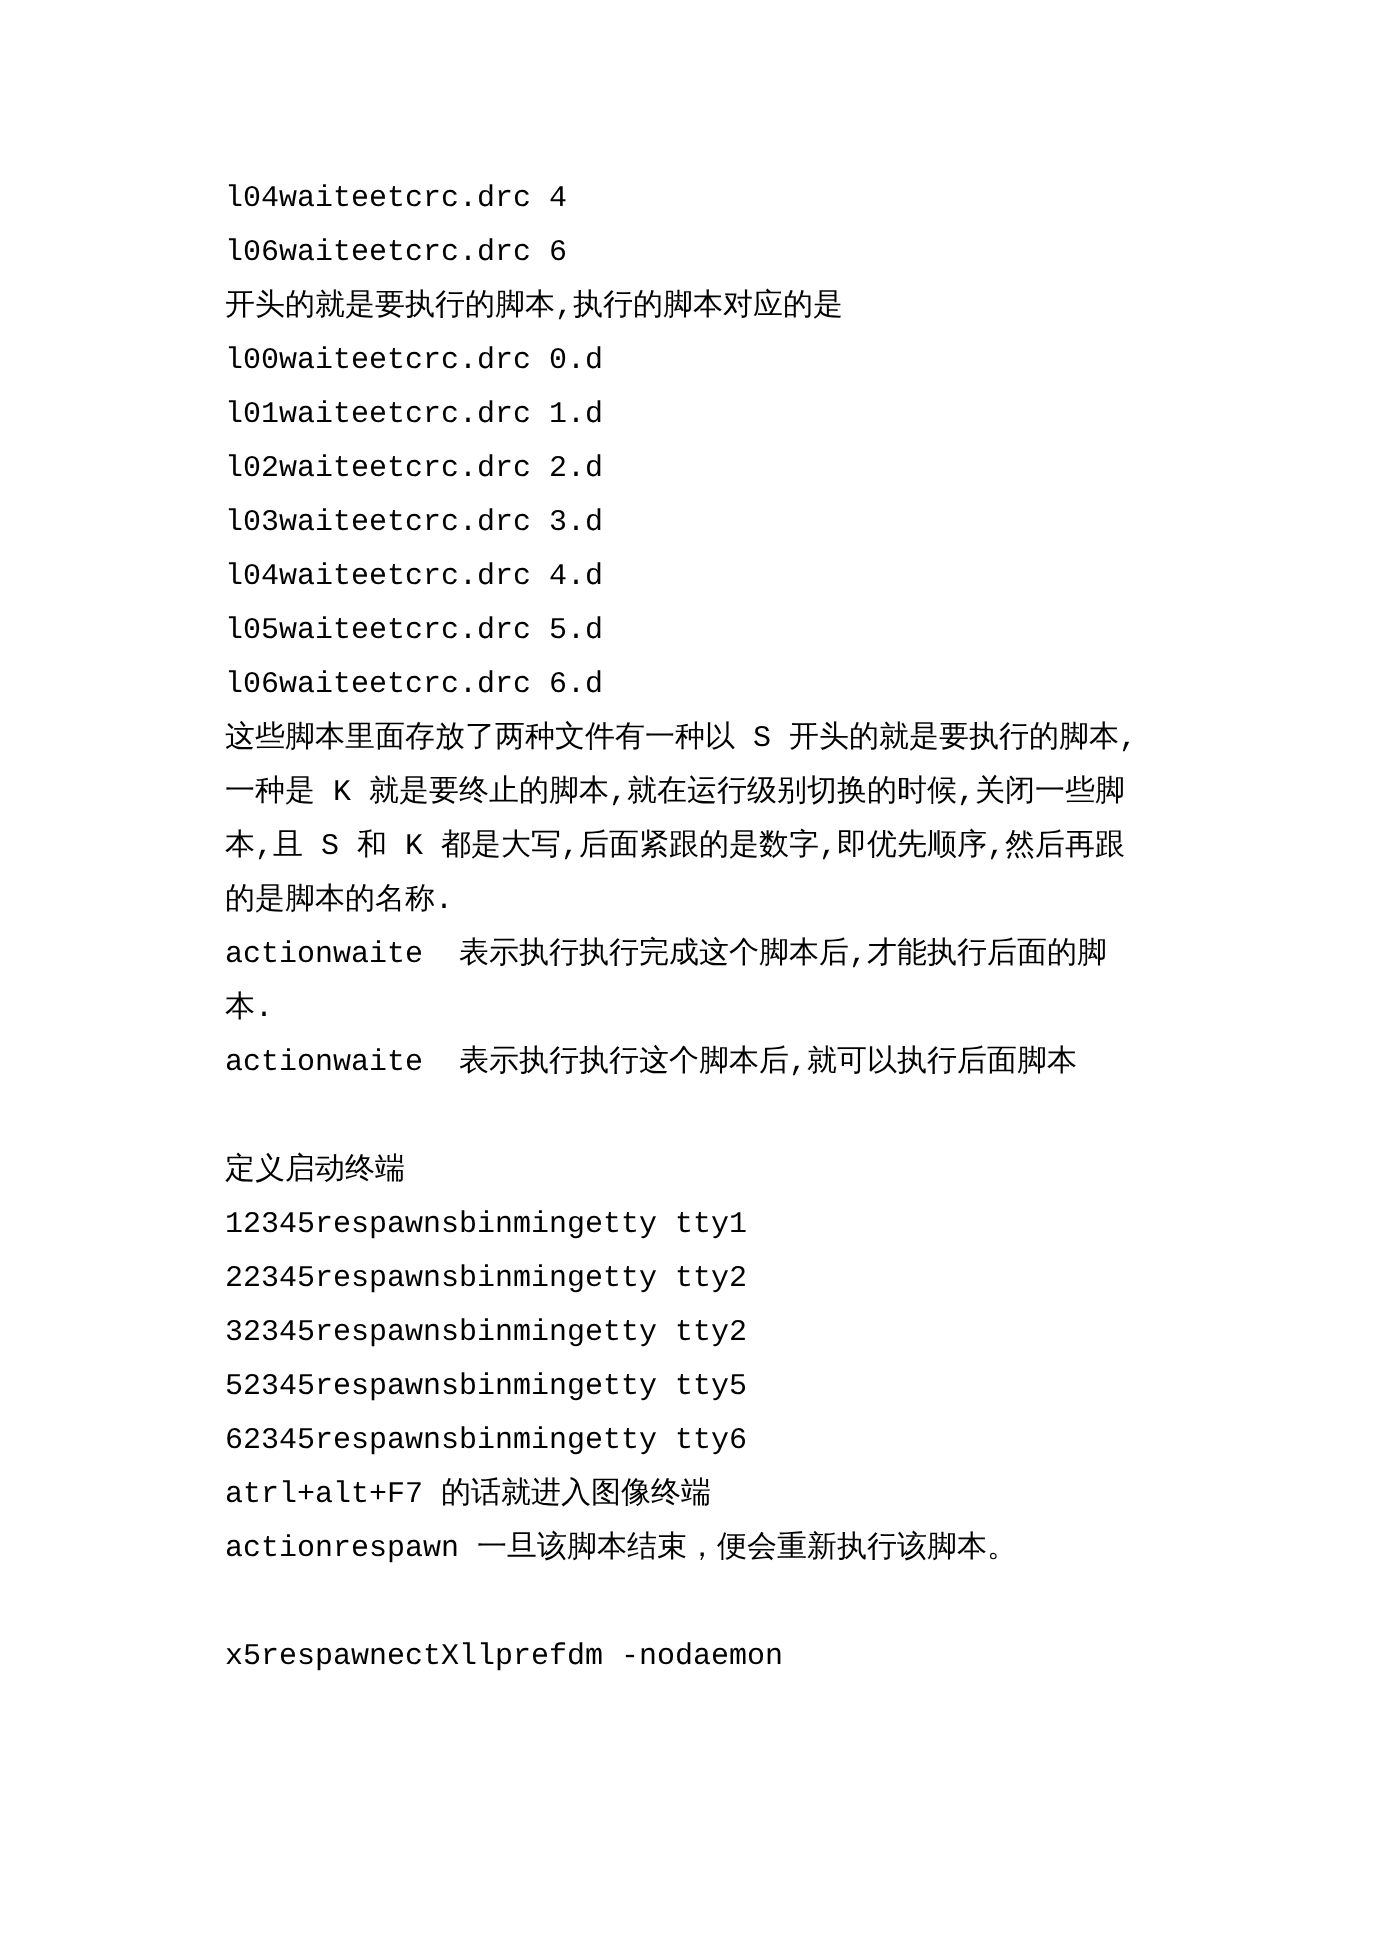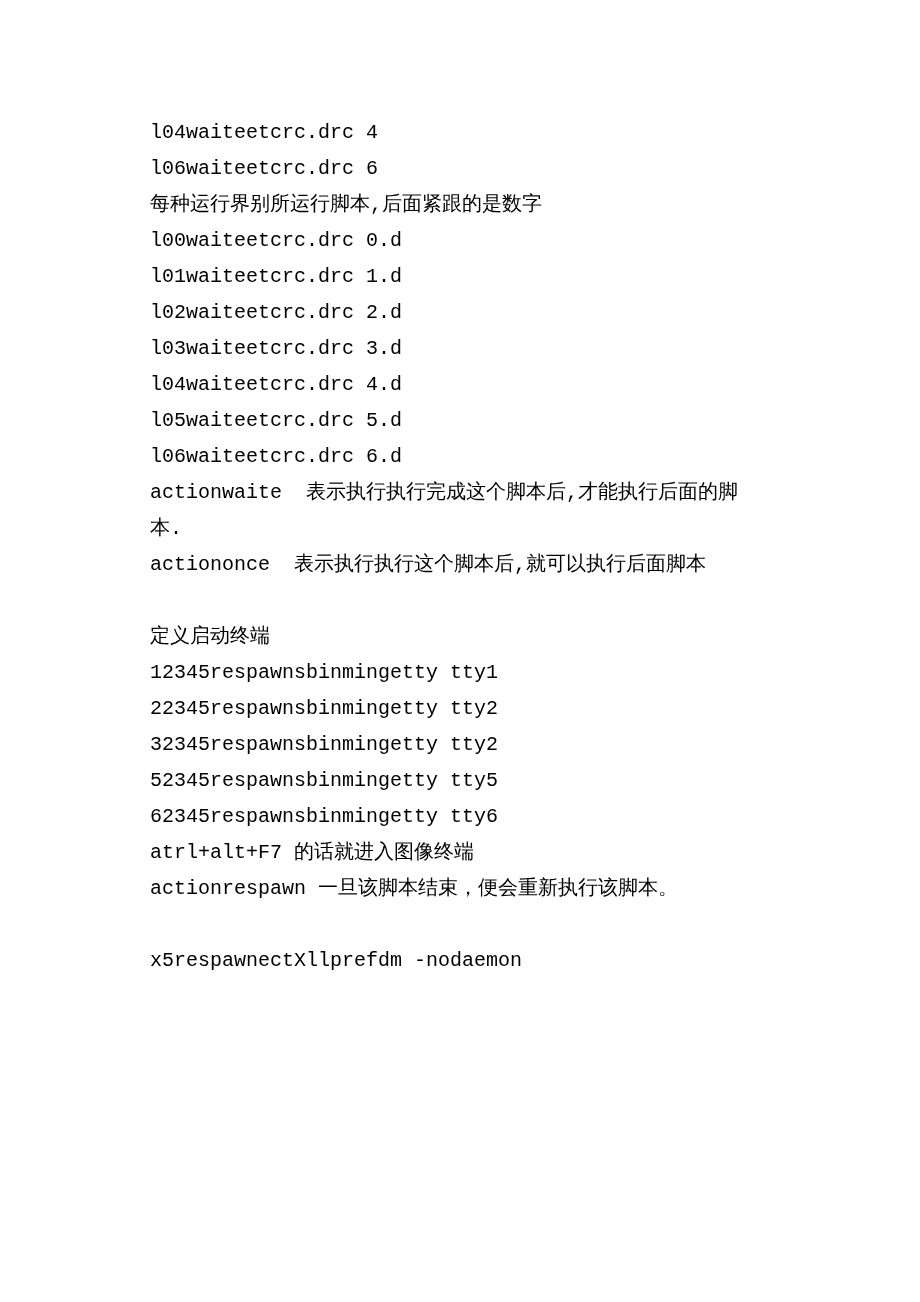--- a/index.html
+++ b/index.html
@@ -25,30 +25,31 @@
     height: 1.8em;
   }
 </style>
 </head>
 <body>
 
 <div class="page">
   <div id="content">
       <div class="line">l04waiteetcrc.drc 4</div>
       <div class="line">l06waiteetcrc.drc 6</div>
-      <div class="line">每种运行界别所运行脚本,后面紧跟的是数字</div>
+      <div class="line">开头的就是要执行的脚本,执行的脚本对应的是</div>
       <div class="line">l00waiteetcrc.drc 0.d</div>
       <div class="line">l01waiteetcrc.drc 1.d</div>
       <div class="line">l02waiteetcrc.drc 2.d</div>
       <div class="line">l03waiteetcrc.drc 3.d</div>
       <div class="line">l04waiteetcrc.drc 4.d</div>
       <div class="line">l05waiteetcrc.drc 5.d</div>
       <div class="line">l06waiteetcrc.drc 6.d</div>
+      <div class="line">这些脚本里面存放了两种文件有一种以 S 开头的就是要执行的脚本,一种是 K 就是要终止的脚本,就在运行级别切换的时候,关闭一些脚本,且 S 和 K 都是大写,后面紧跟的是数字,即优先顺序,然后再跟的是脚本的名称.</div>
       <div class="line">actionwaite  表示执行执行完成这个脚本后,才能执行后面的脚本.</div>
-      <div class="line">actiononce  表示执行执行这个脚本后,就可以执行后面脚本</div>
+      <div class="line">actionwaite  表示执行执行这个脚本后,就可以执行后面脚本</div>
       <div class="line empty"></div>
       <div class="line">定义启动终端</div>
       <div class="line">12345respawnsbinmingetty tty1</div>
       <div class="line">22345respawnsbinmingetty tty2</div>
       <div class="line">32345respawnsbinmingetty tty2</div>
       <div class="line">52345respawnsbinmingetty tty5</div>
       <div class="line">62345respawnsbinmingetty tty6</div>
       <div class="line">atrl+alt+F7 的话就进入图像终端</div>
       <div class="line">actionrespawn 一旦该脚本结束，便会重新执行该脚本。</div>
       <div class="line empty"></div>

